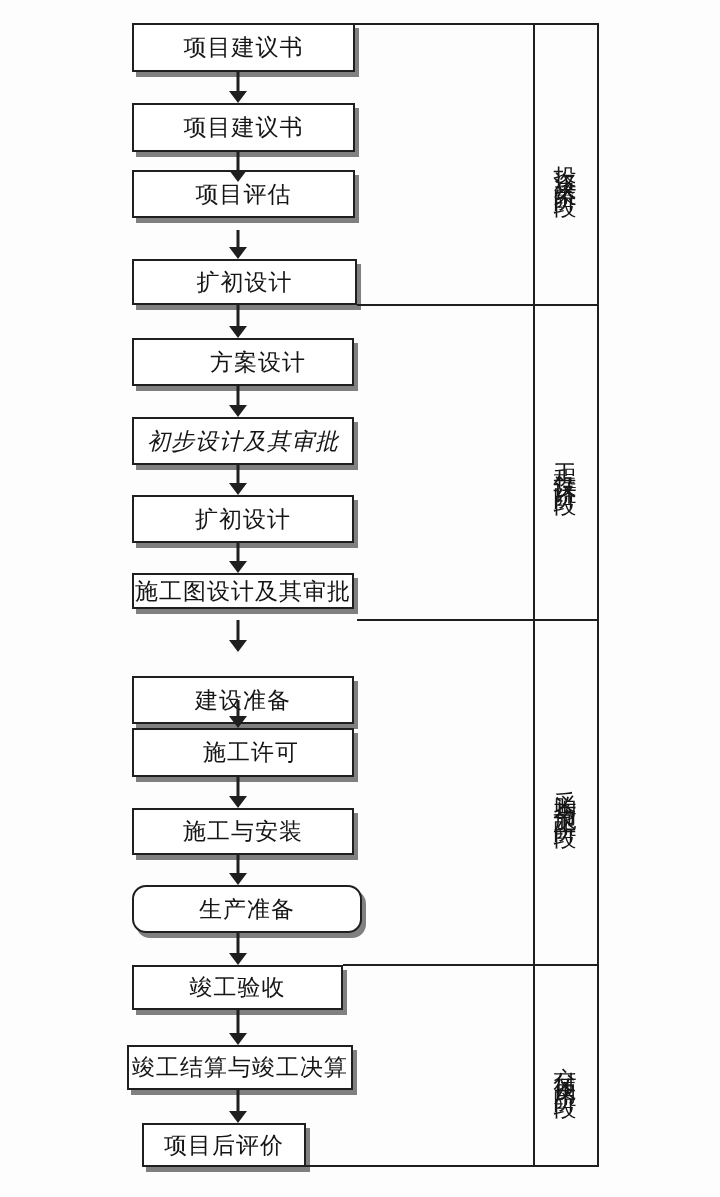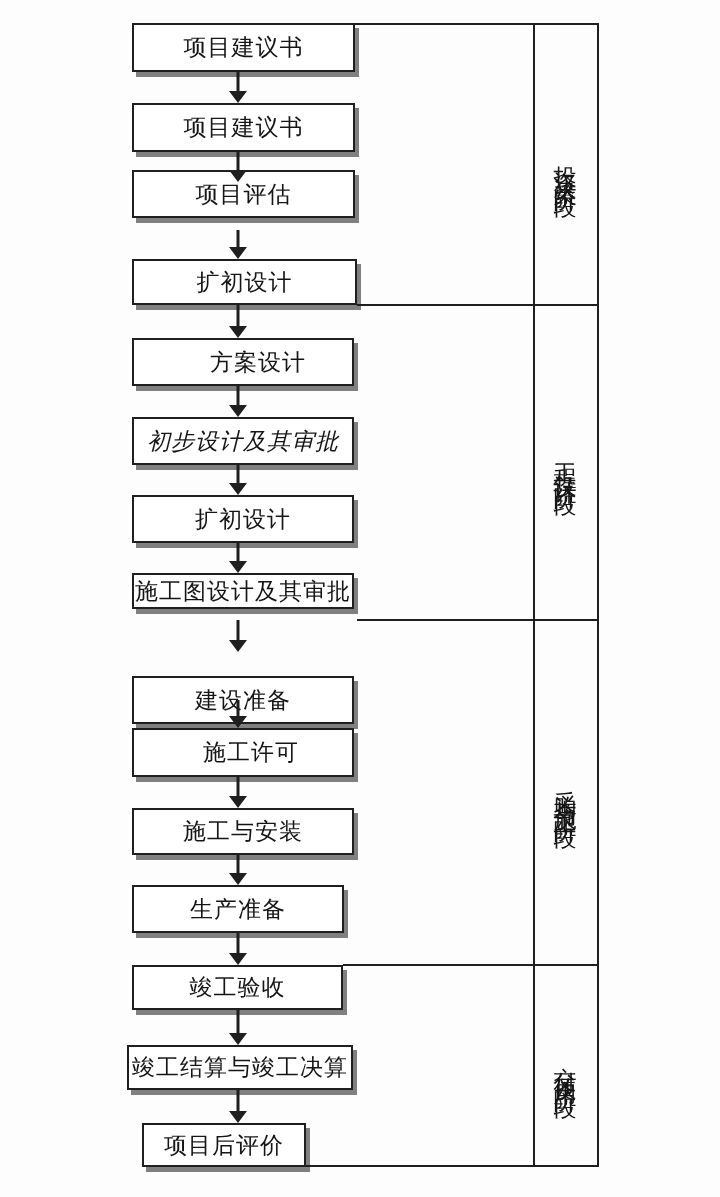--- a/index.html
+++ b/index.html
@@ -72,21 +72,21 @@
     </div>
   <div class="step" style="left:132px;top:652px;width:222px;height:48px;margin-top:24px;">
       <span>建设准备</span>
     </div>
   <div class="step" style="left:132px;top:728px;width:222px;height:49px;padding-left:16px;">
       <span>施工许可</span>
     </div>
   <div class="step" style="left:132px;top:808px;width:222px;height:47px;justify-content:center;">
       <span>施工与安装</span>
     </div>
-  <div class="step" style="left:132px;top:885px;width:212px;height:48px;">
+  <div class="step" style="left:132px;top:885px;width:230px;height:48px;border-radius:14px;">
       <span>生产准备</span>
     </div>
   <div class="step" style="left:132px;top:965px;width:211px;height:45px;text-align:right;">
       <span>竣工验收</span>
     </div>
   <div class="step" style="left:127px;top:1045px;width:226px;height:45px;text-align:right;">
       <span>竣工结算与竣工决算</span>
     </div>
   <div class="step" style="left:142px;top:1123px;width:164px;height:44px;">
       <span>项目后评价</span>

